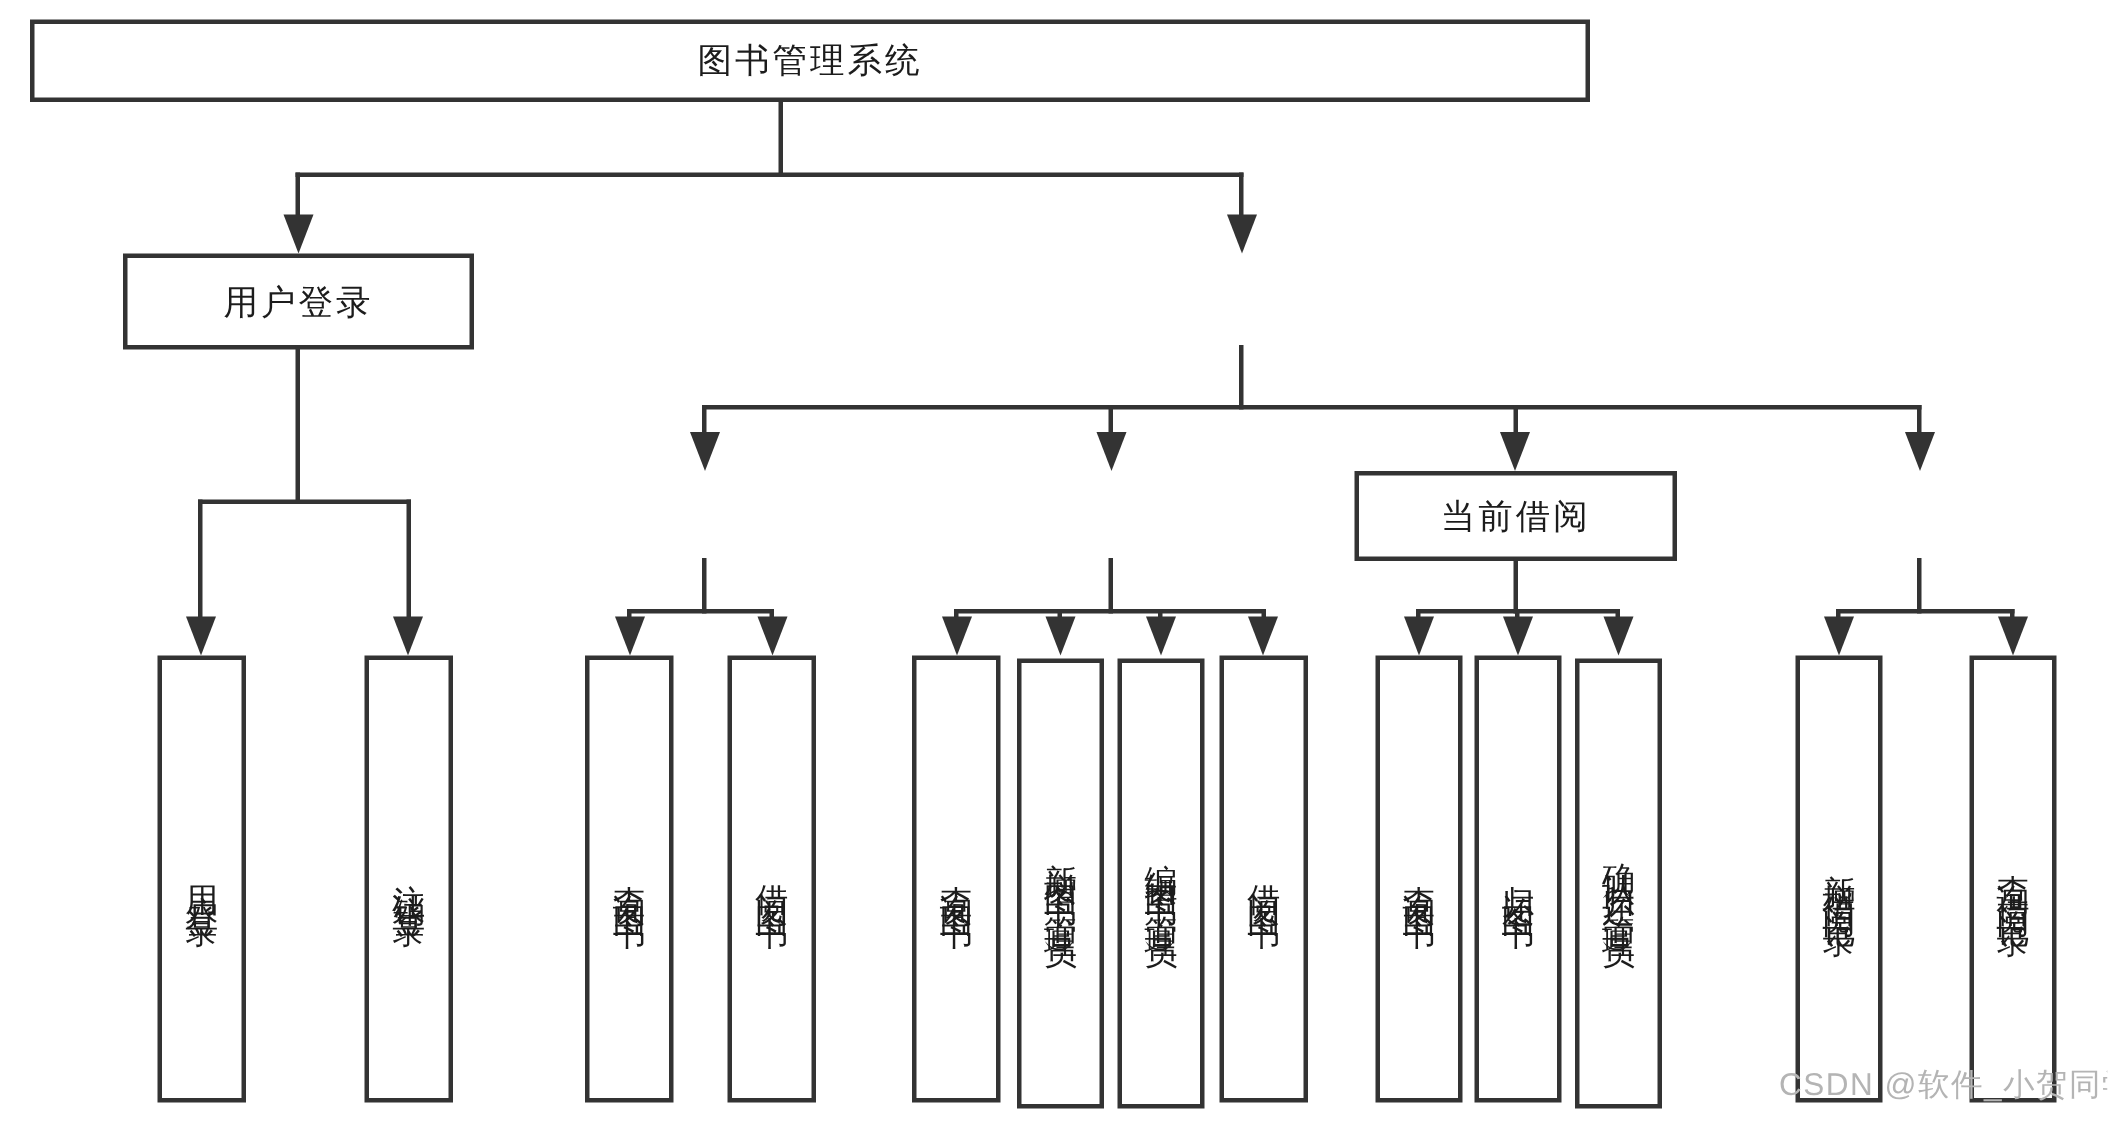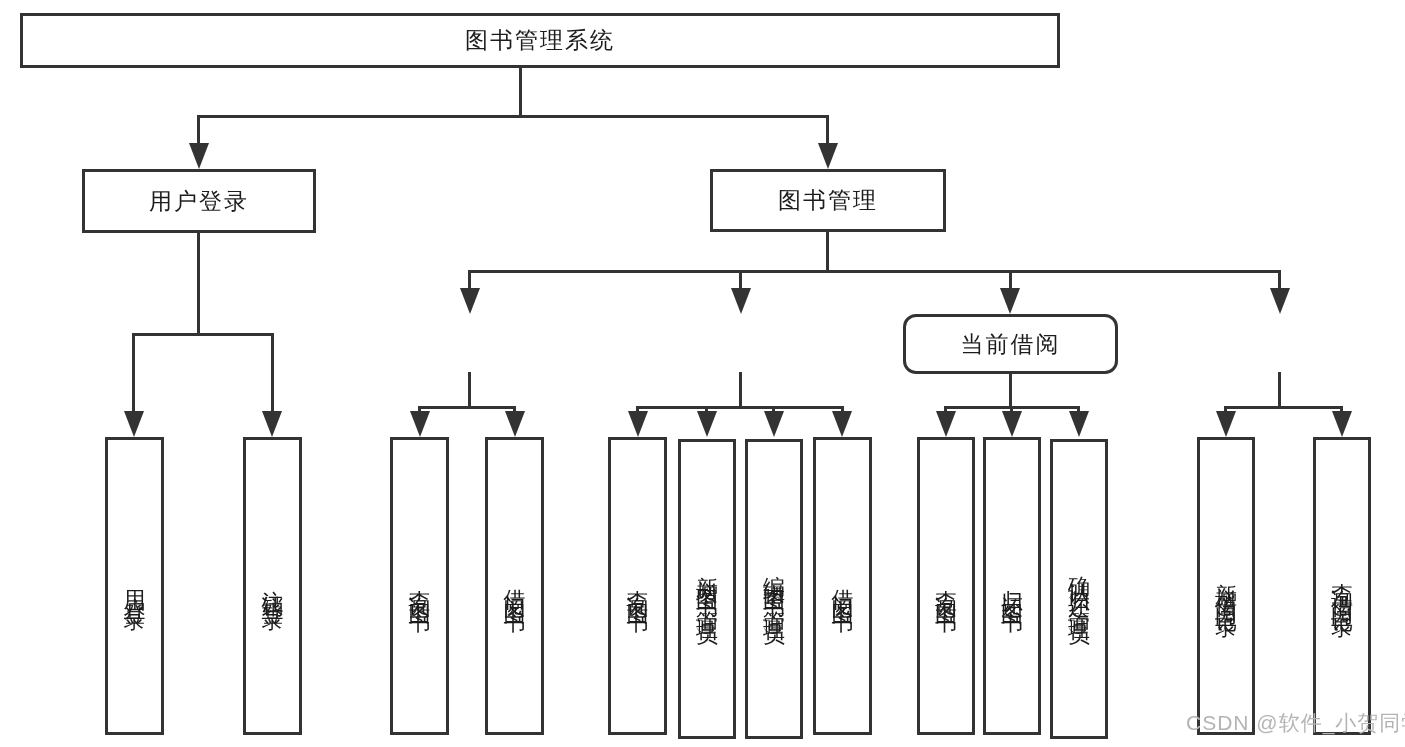--- a/index.html
+++ b/index.html
@@ -41,43 +41,40 @@
   <div class="v" style="left:519px;top:68px;height:49px;"></div>
   <div class="h" style="left:197px;top:115px;width:632px;"></div>
   <div class="v" style="left:197px;top:115px;height:30px;"></div>
   <div class="ar" style="left:189px;top:143px;"></div>
   <div class="v" style="left:826px;top:115px;height:30px;"></div>
   <div class="ar" style="left:818px;top:143px;"></div>
 
   <div class="node" style="left:82px;top:169px;width:234px;height:64px;">
     <span class="hlabel">用户登录</span>
   </div>
-  <div class="node" style="left:710px;top:169px;width:236px;height:63px;">
-    <span class="hlabel">图书管理</span>
-  </div>
 
   <div class="v" style="left:197px;top:230px;height:106px;"></div>
   <div class="h" style="left:132px;top:333px;width:142px;"></div>
   <div class="v" style="left:132px;top:333px;height:80px;"></div>
   <div class="ar" style="left:124px;top:411px;"></div>
   <div class="v" style="left:271px;top:333px;height:80px;"></div>
   <div class="ar" style="left:262px;top:411px;"></div>
 
   <div class="v" style="left:826px;top:230px;height:43px;"></div>
   <div class="h" style="left:468px;top:270px;width:813px;"></div>
   <div class="v" style="left:468px;top:270px;height:20px;"></div>
   <div class="ar" style="left:460px;top:288px;"></div>
   <div class="v" style="left:739px;top:270px;height:20px;"></div>
   <div class="ar" style="left:731px;top:288px;"></div>
   <div class="v" style="left:1009px;top:270px;height:20px;"></div>
   <div class="ar" style="left:1000px;top:288px;"></div>
   <div class="v" style="left:1278px;top:270px;height:20px;"></div>
   <div class="ar" style="left:1270px;top:288px;"></div>
 
-  <div class="node" style="left:903px;top:314px;width:215px;height:60px;border-radius:13px;">
+  <div class="node" style="left:903px;top:314px;width:215px;height:60px;">
     <span class="hlabel">当前借阅</span>
   </div>
 
   <div class="v" style="left:468px;top:372px;height:37px;"></div>
   <div class="h" style="left:418px;top:406px;width:98px;"></div>
   <div class="v" style="left:418px;top:406px;height:7px;"></div>
   <div class="ar" style="left:410px;top:411px;"></div>
   <div class="v" style="left:513px;top:406px;height:7px;"></div>
   <div class="ar" style="left:505px;top:411px;"></div>
 

